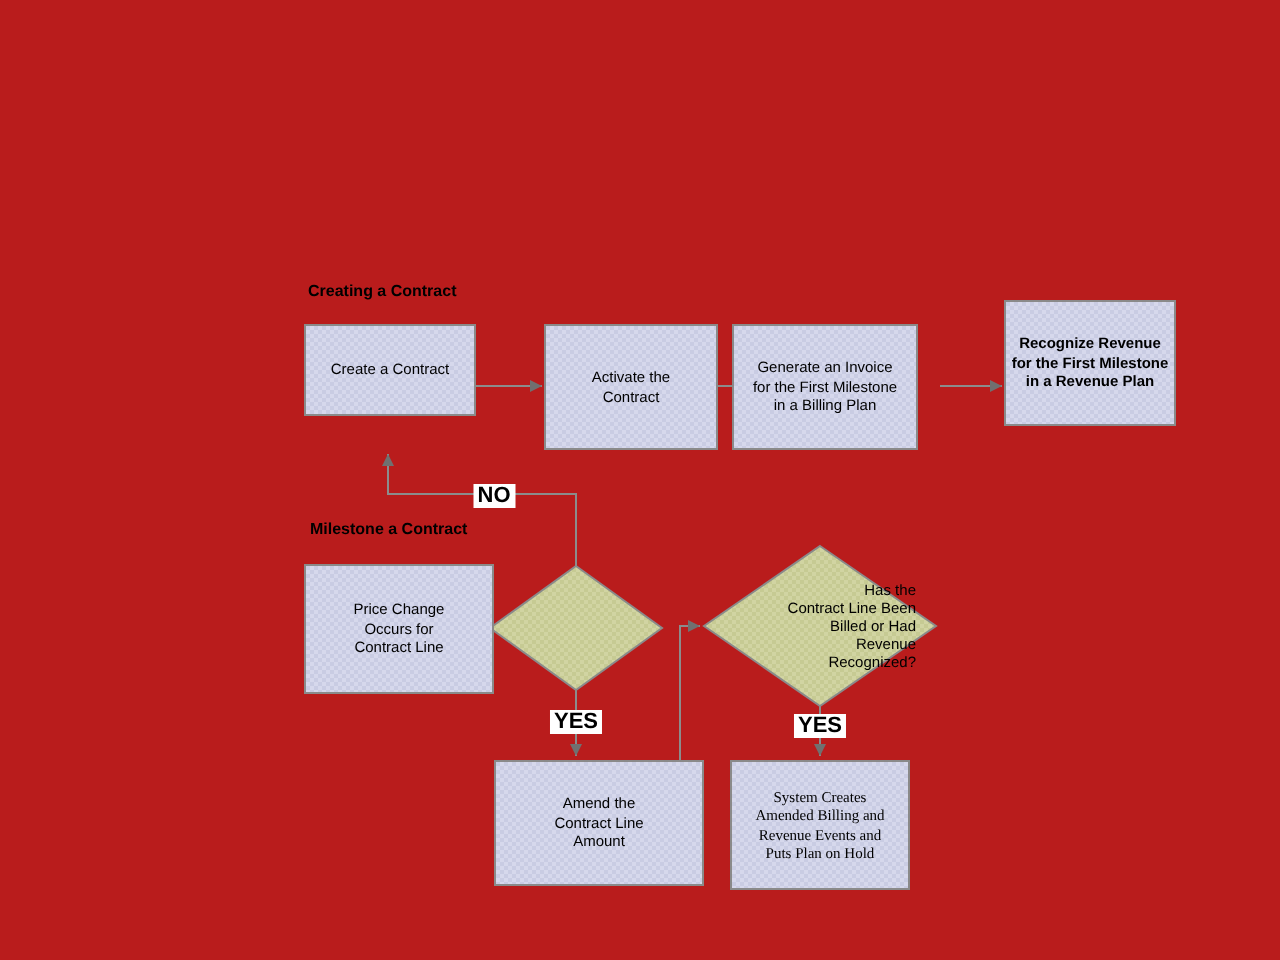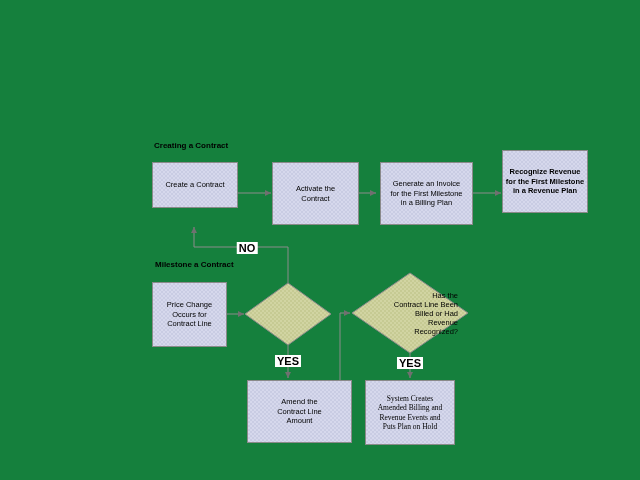--- a/index.html
+++ b/index.html
@@ -1,19 +1,19 @@
 <!DOCTYPE html>
 <html><head>
 <meta charset="utf-8">
 <style>
   html, body { margin: 0; padding: 0; background: #ffffff; }
   .canvas {
     position: relative;
     width: 640px; height: 480px;
-    background: #15803d;
+    background: #b91c1c;
     font-family: "Liberation Sans", sans-serif;
     color: #000000;
     overflow: hidden;
   }
   .wires { position: absolute; left: 0; top: 0; width: 640px; height: 480px; }
   .section-header {
     position: absolute;
     font-size: 8px;
     font-weight: bold;
     white-space: nowrap;
@@ -91,32 +91,32 @@
   <div class="section-header" style="left:154px; top:141px;">Creating a Contract</div>
   <div class="section-header" style="left:155px; top:260px;">Milestone a Contract</div>
 
   <div class="node-box" style="left:152px; top:162px; width:86px; height:46px;">
     <span class="node-label">Create a Contract</span>
   </div>
   <div class="node-box" style="left:272px; top:162px; width:87px; height:63px;">
     <span class="node-label">Activate the
 Contract</span>
   </div>
-  <div class="node-box" style="left:380px; top:162px; width:93px; height:63px;">
+  <div class="node-box" style="left:366px; top:162px; width:93px; height:63px;">
     <span class="node-label">Generate an Invoice
 for the First Milestone
 in a Billing Plan</span>
   </div>
   <div class="node-box" style="left:502px; top:150px; width:86px; height:63px;font-weight:bold;">
     <span class="node-label">Recognize Revenue
 for the First Milestone
 in a Revenue Plan</span>
   </div>
 
-  <div class="node-box" style="left:152px; top:282px; width:75px; height:65px;">
+  <div class="node-box" style="left:152px; top:282px; width:95px; height:65px;">
     <span class="node-label">Price Change
 Occurs for
 Contract Line</span>
   </div>
   <div class="node-box" style="left:247px; top:380px; width:105px; height:63px;">
     <span class="node-label">Amend the
 Contract Line
 Amount</span>
   </div>
   <div class="node-box" style="left:365px; top:380px; width:90px; height:65px;font-family:Liberation Serif, serif;">

